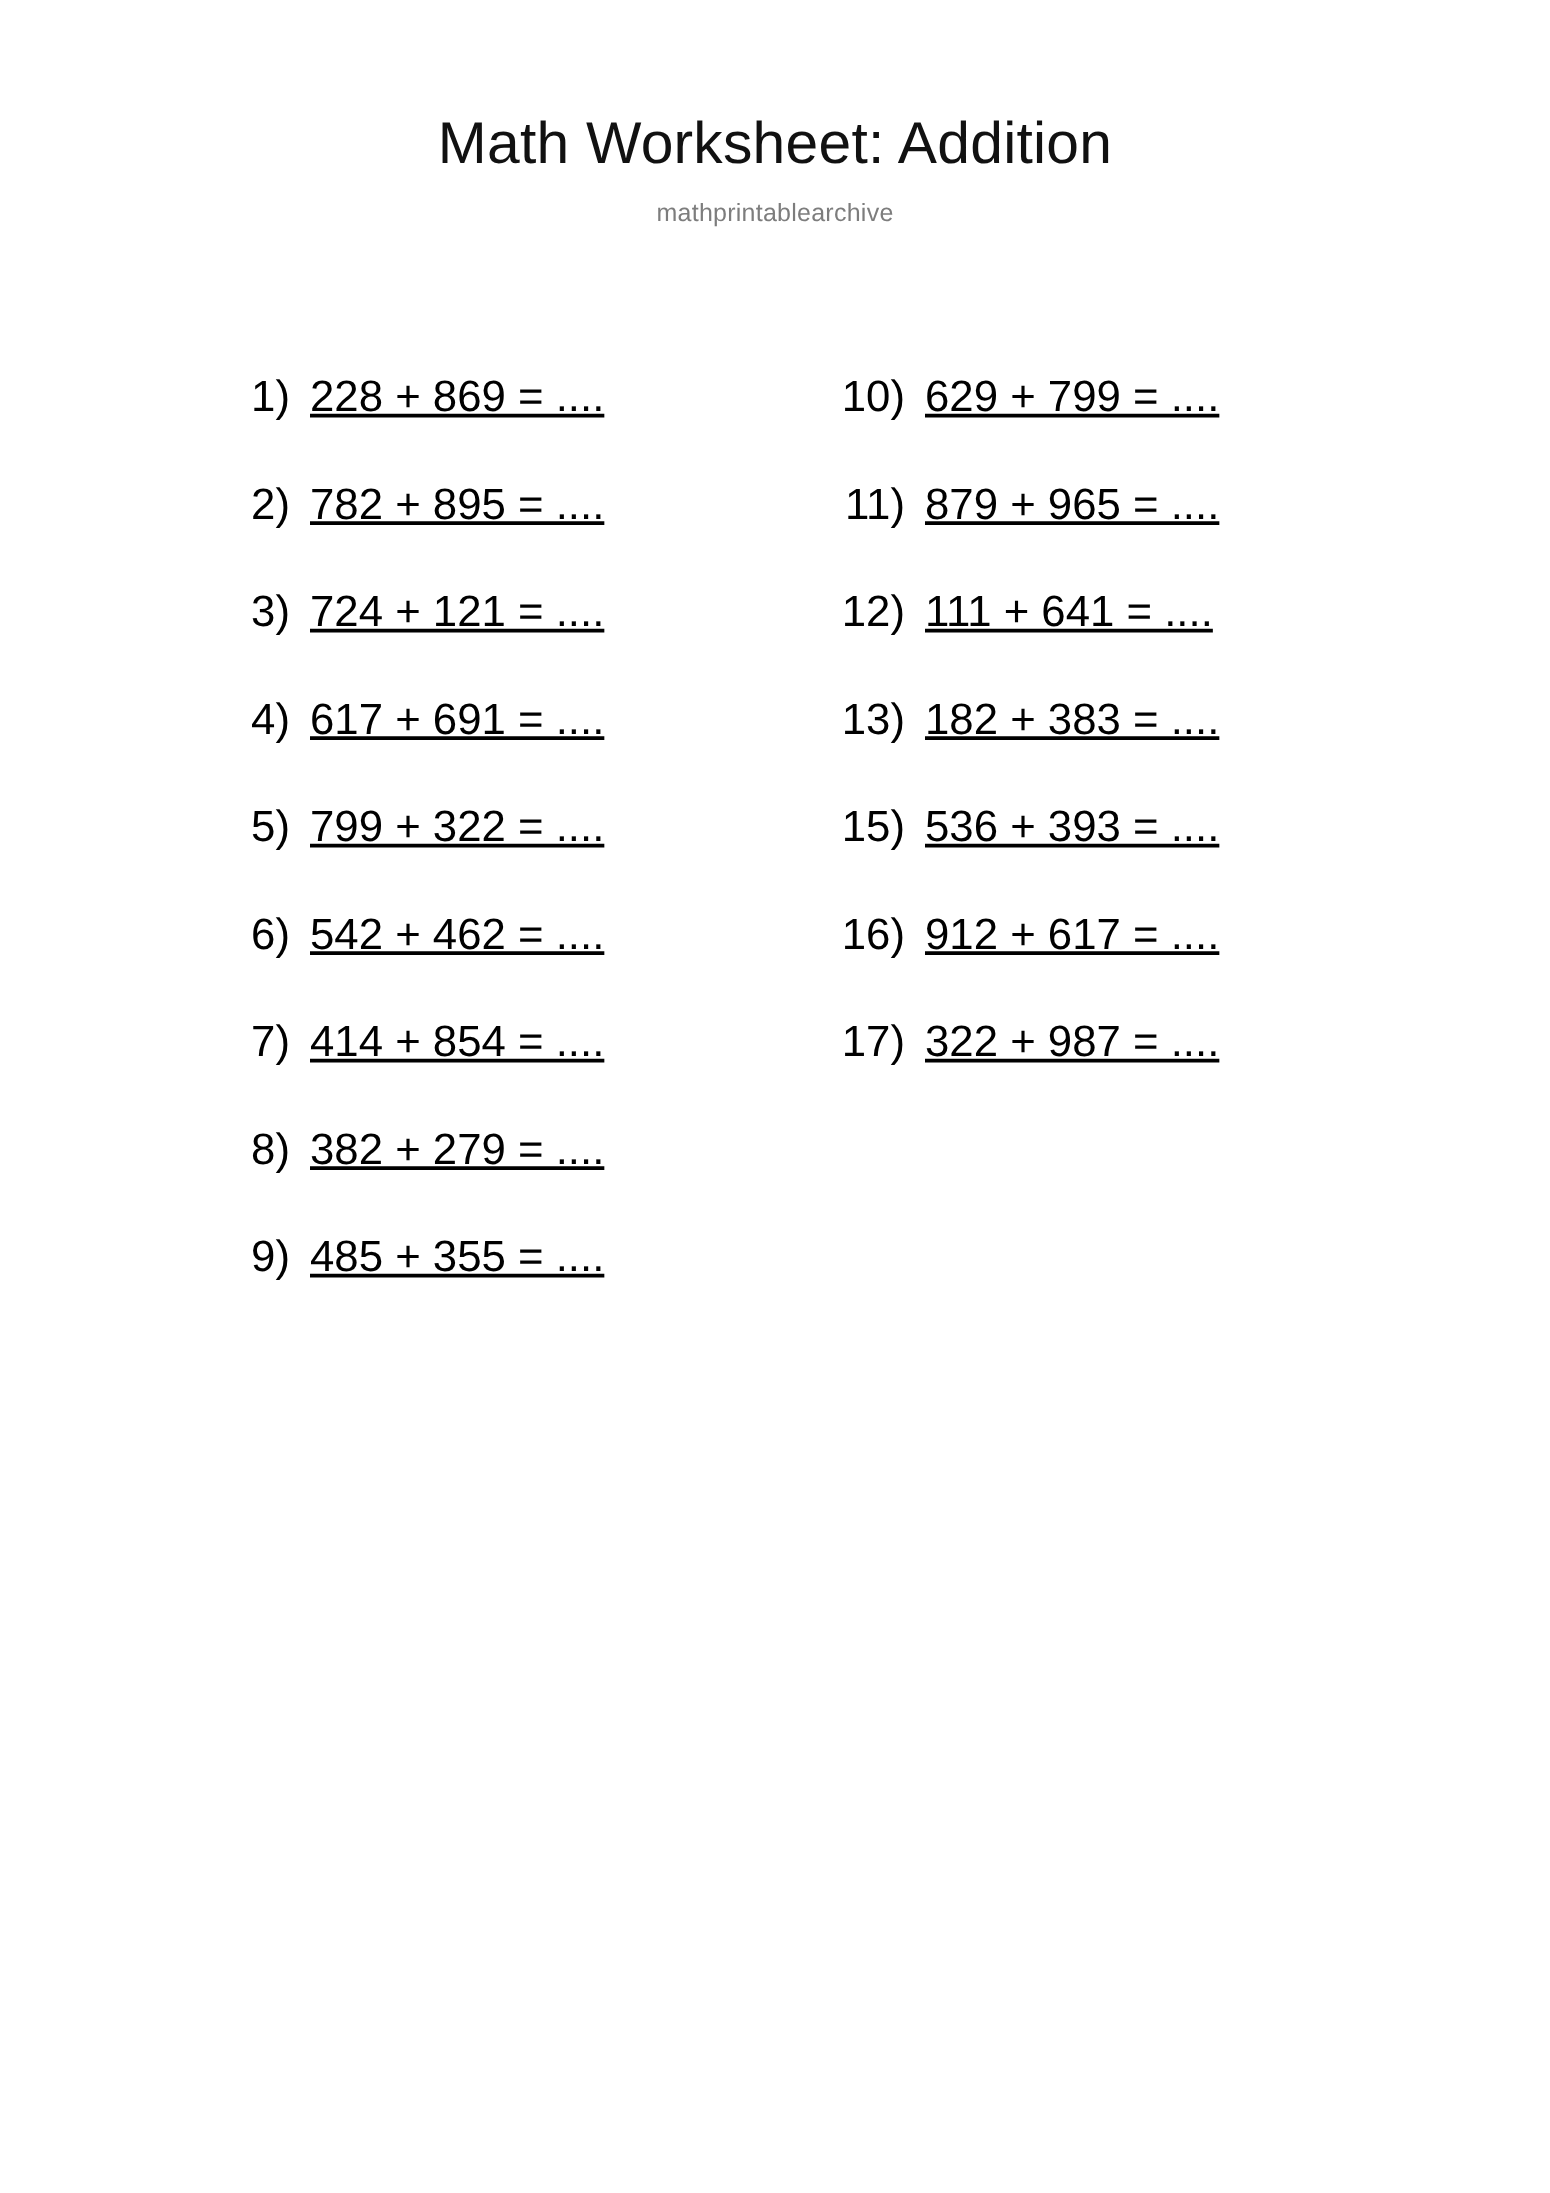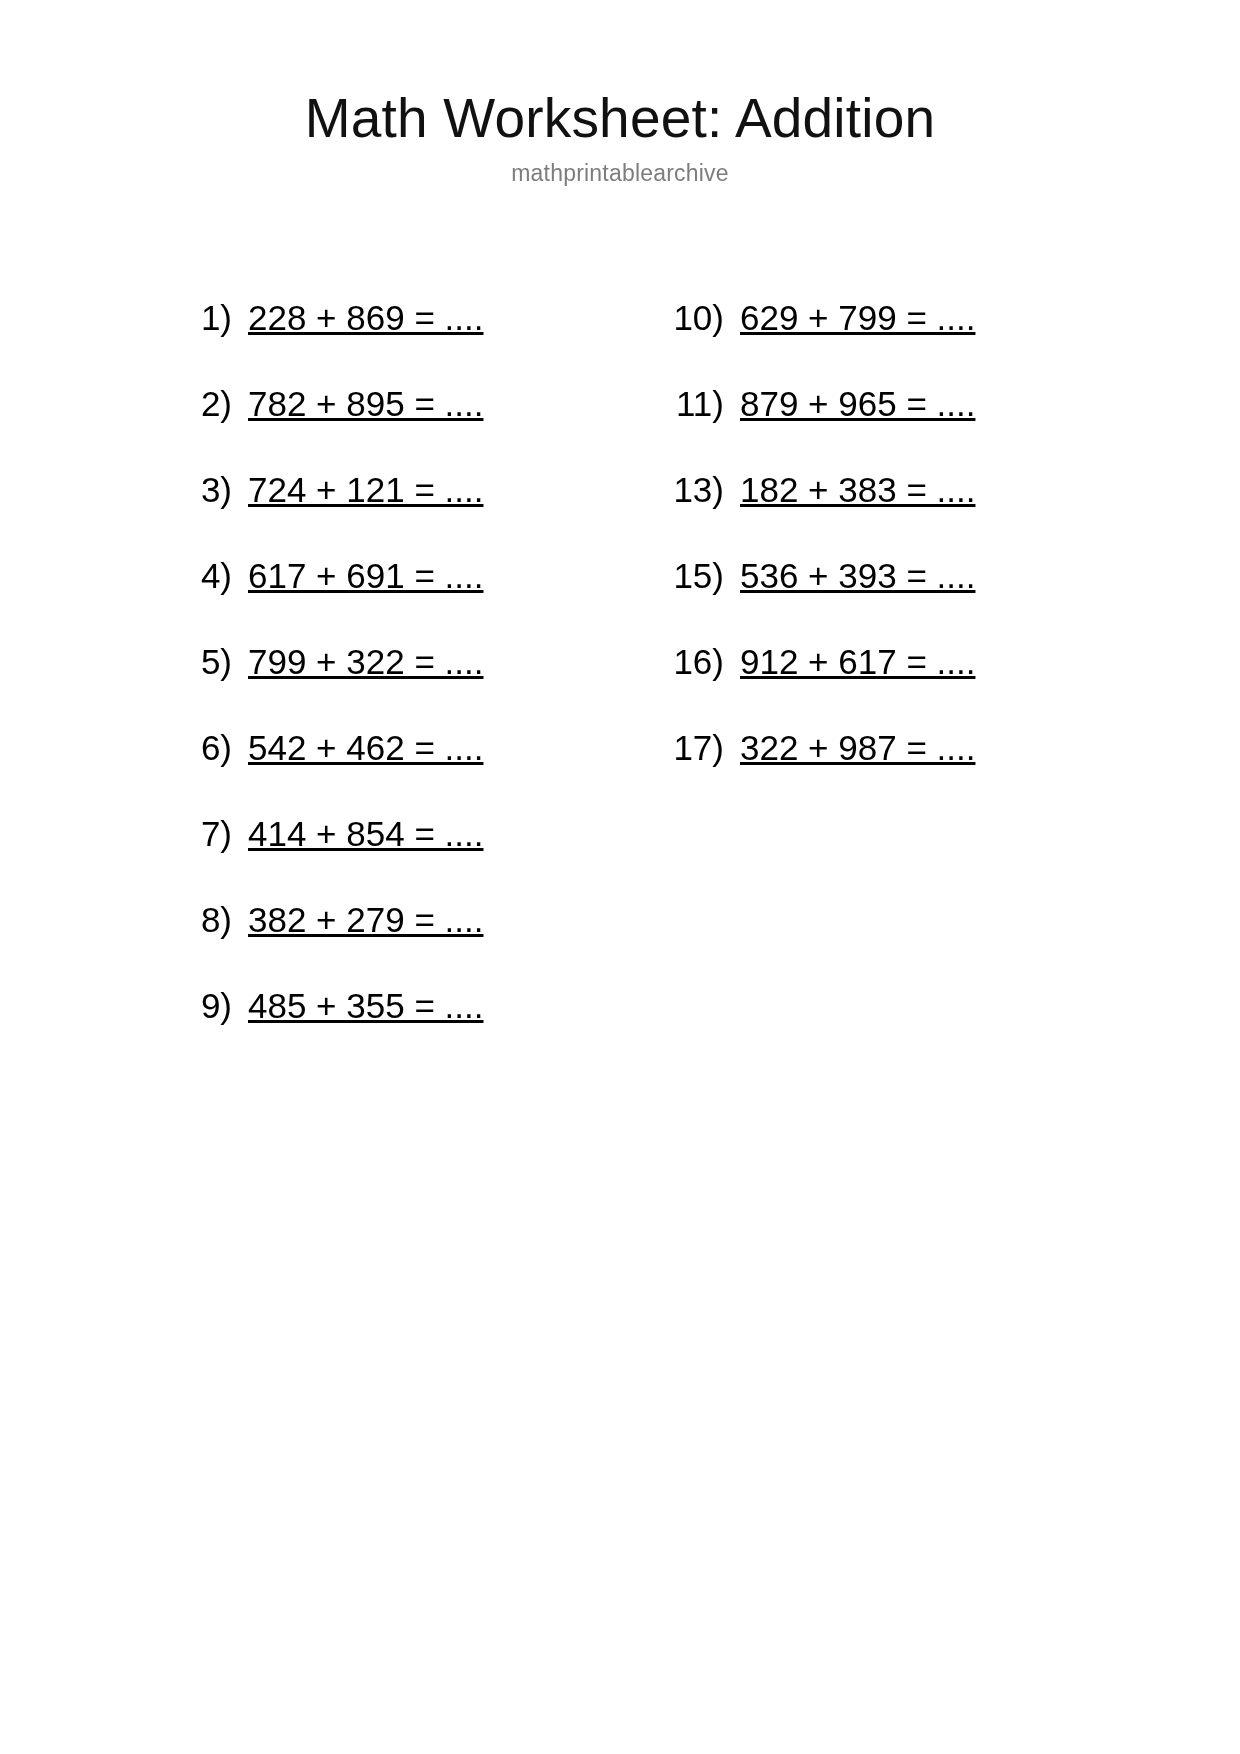--- a/index.html
+++ b/index.html
@@ -18,33 +18,33 @@
   .page {
     position: absolute;
     inset: 0;
   }
   .title {
     position: absolute;
     top: 88px;
     left: 0;
     width: 1240px;
     text-align: center;
-    font-size: 55px;
+    font-size: 47px;
     font-weight: 400;
     line-height: 1.1;
     color: #111111;
     letter-spacing: 0.2px;
   }
   .subtitle {
     position: absolute;
     top: 160px;
     left: 0;
     width: 1240px;
     text-align: center;
-    font-size: 23px;
+    font-size: 20px;
     font-weight: 400;
     color: #7d7d7d;
     letter-spacing: 0.2px;
   }
   .problems {
     position: absolute;
     top: 300px;
     left: 150px;
     width: 940px;
     display: flex;
@@ -133,20 +133,24 @@
     <div class="column col-right">
       <div class="problem">
         <span class="p-index">10)</span>
         <span class="p-body">629 + 799 = ....</span>
       </div>
       <div class="problem">
         <span class="p-index">11)</span>
         <span class="p-body">879 + 965 = ....</span>
       </div>
       <div class="problem">
+        <span class="p-index">12)</span>
+        <span class="p-body">111 + 641 = ....</span>
+      </div>
+      <div class="problem">
         <span class="p-index">13)</span>
         <span class="p-body">182 + 383 = ....</span>
       </div>
       <div class="problem">
         <span class="p-index">15)</span>
         <span class="p-body">536 + 393 = ....</span>
       </div>
       <div class="problem">
         <span class="p-index">16)</span>
         <span class="p-body">912 + 617 = ....</span>

